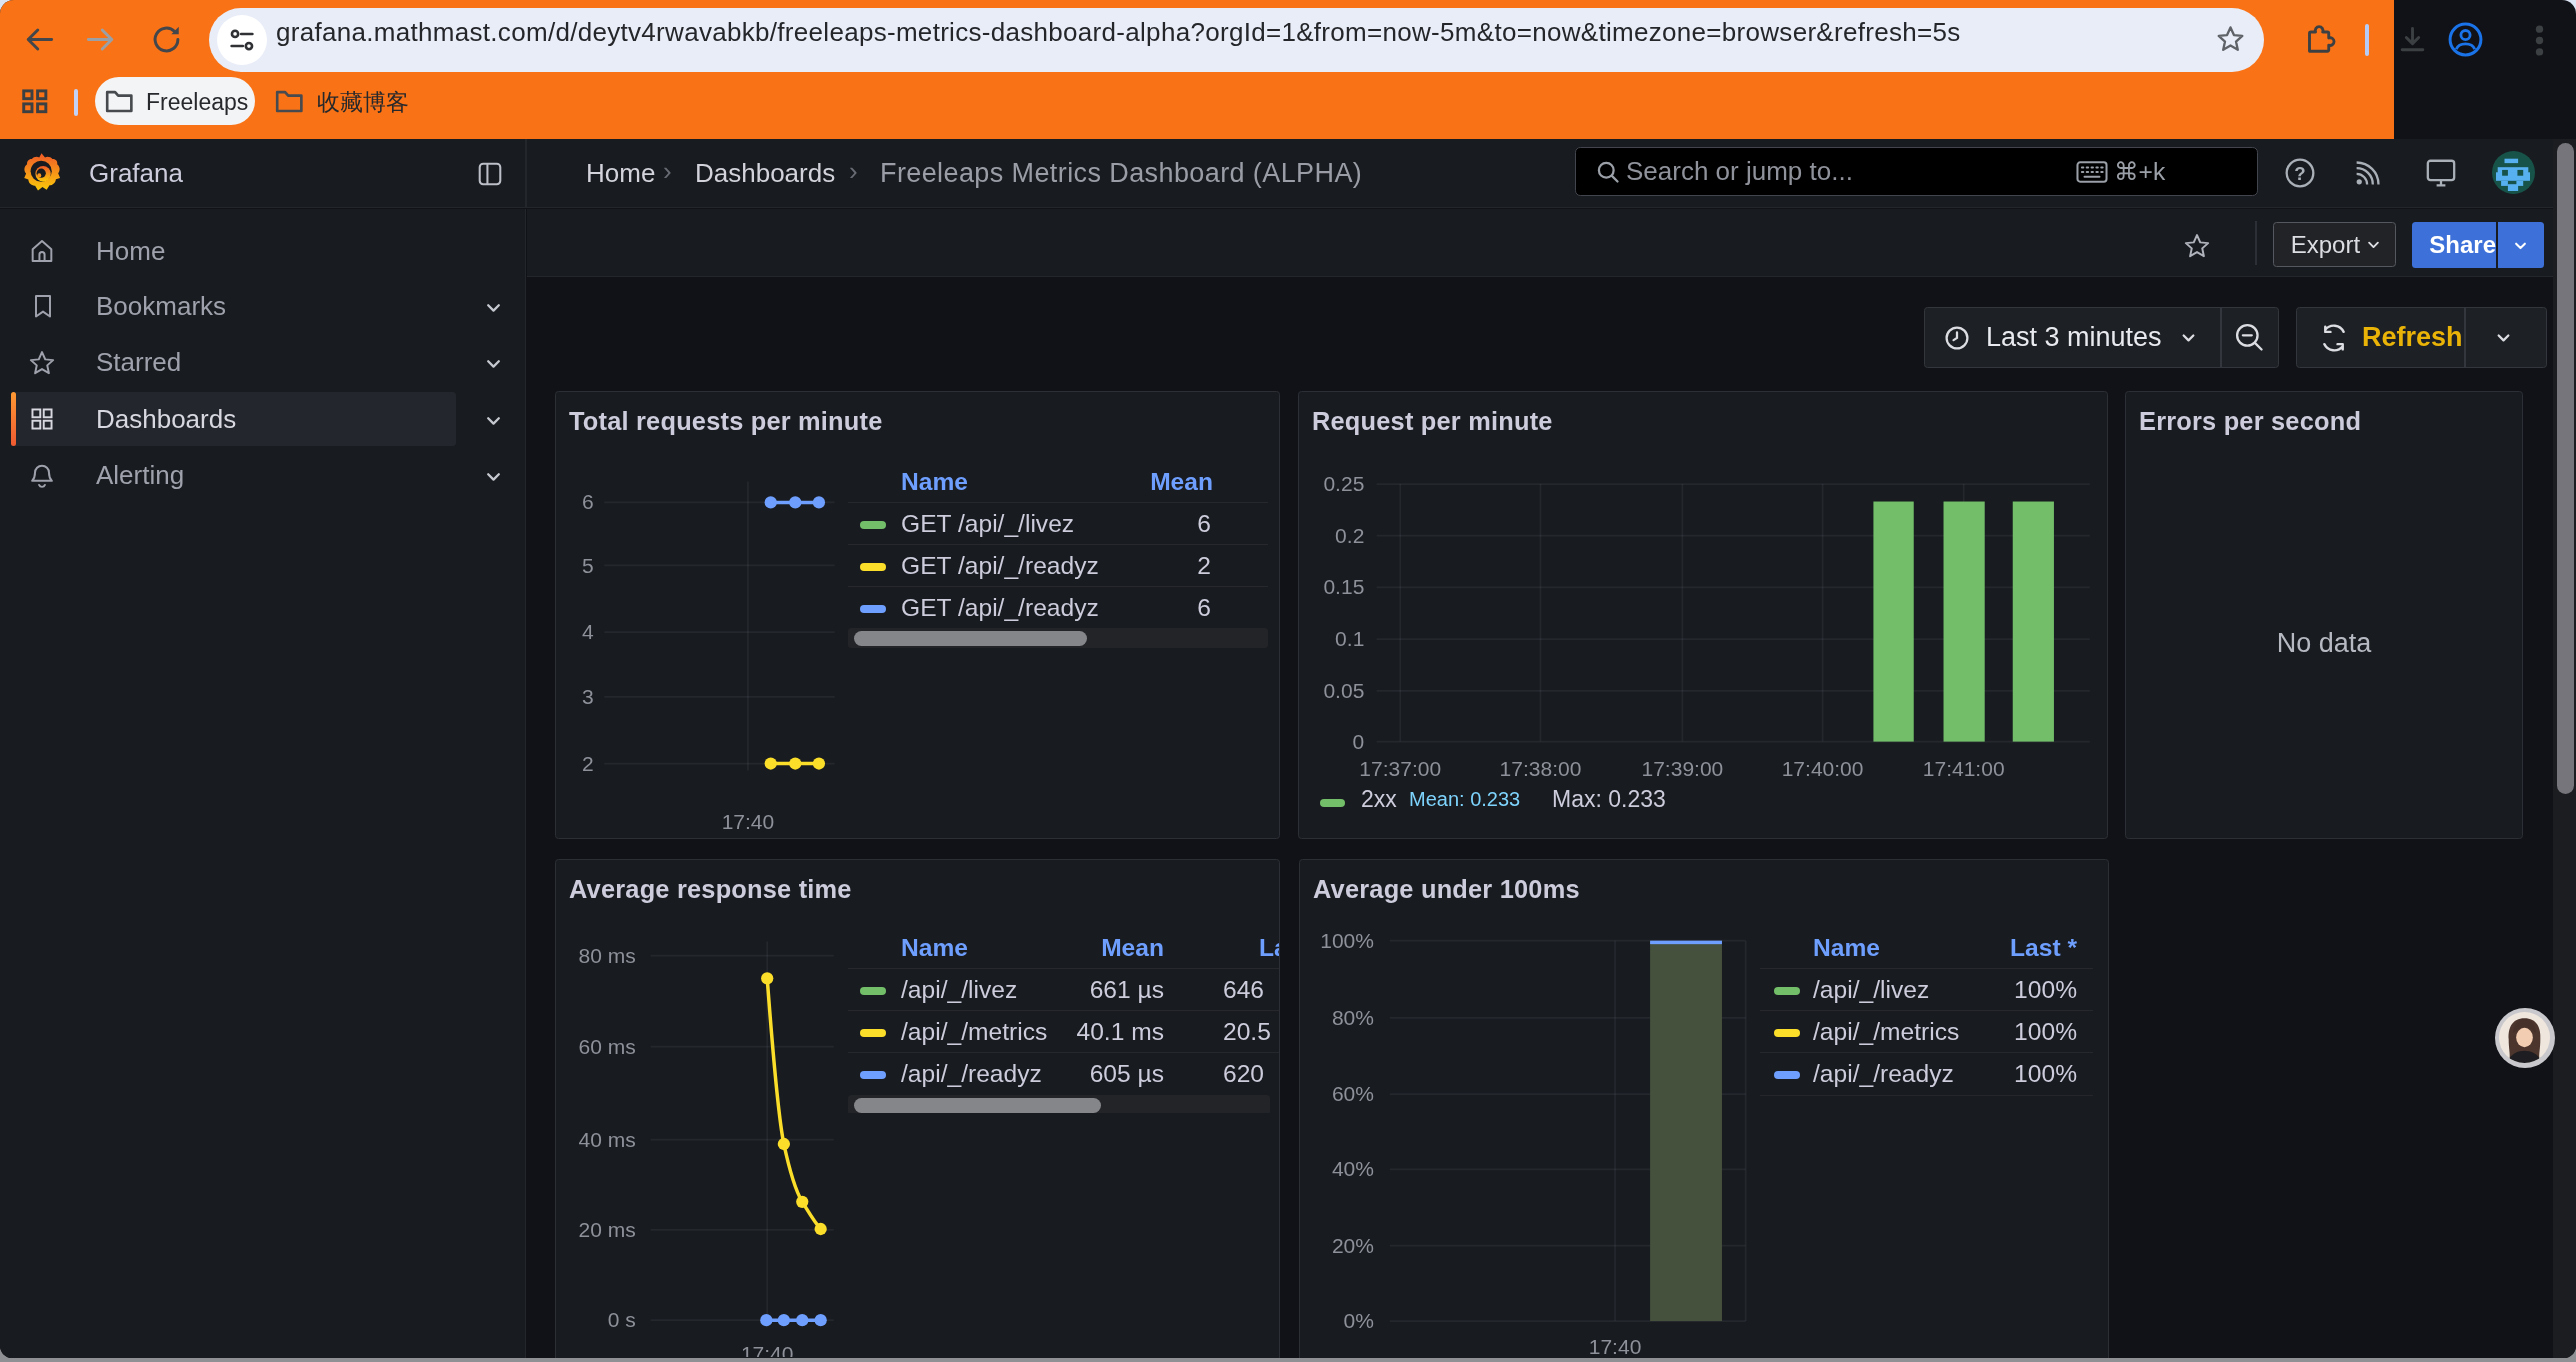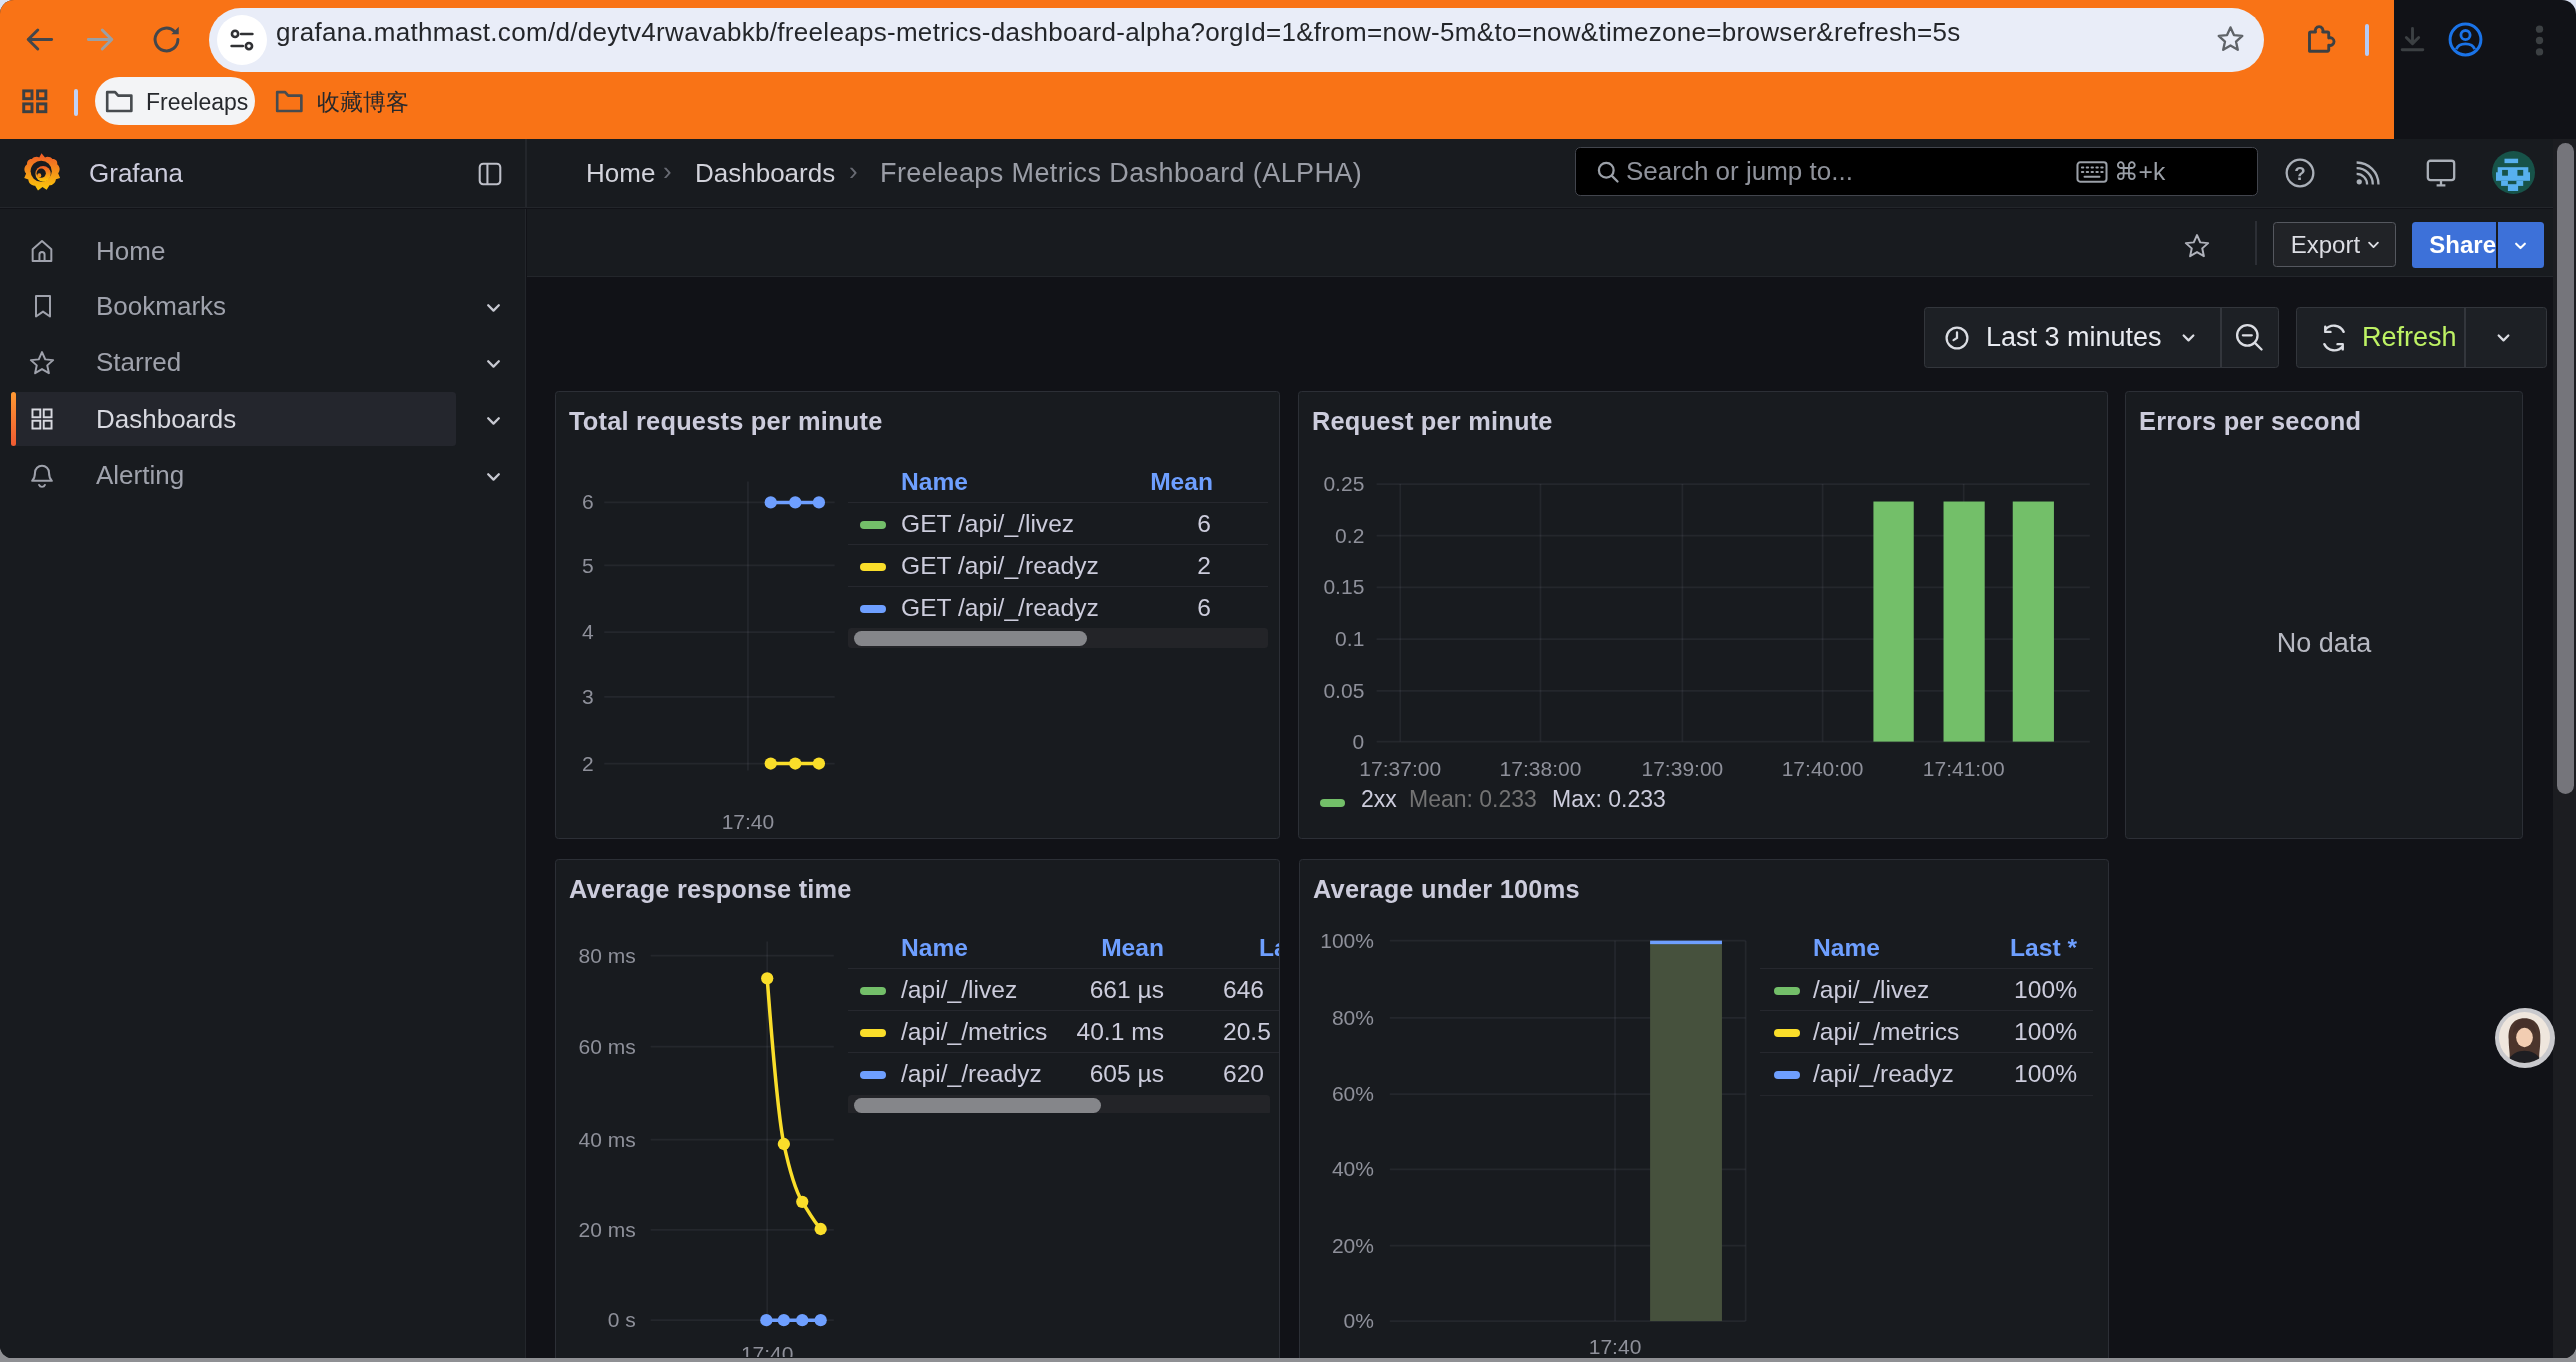--- a/index.html
+++ b/index.html
@@ -273,21 +273,21 @@
           <circle cx="15" cy="15" r="11.5"></circle>
           <path d="M23.5 23.5 L31 31"></path>
           <path d="M10 15 h10"></path>
         </svg>
   </div>
   <div class="btn" style="left:1769px;top:30px;width:249px;height:59px">
     <svg class="a" style="left:23px;top:16px" width="28" height="28" viewBox="0 0 32 32" fill="none" stroke="#dbdde3" stroke-width="2.7" stroke-linecap="round" stroke-linejoin="round">
           <path d="M27 9 a12.5 12.5 0 0 0 -21-2.5 M6 3 v6 h6"></path>
           <path d="M5 23 a12.5 12.5 0 0 0 21 2.5 M26 29 v-6 h-6"></path>
         </svg>
-    <div class="a" style="left:65px;top:0;height:59px;line-height:59px;font-size:27px;font-weight:400;color:#bef264">Refresh</div>
+    <div class="a" style="left:65px;top:0;height:59px;line-height:59px;font-size:27px;font-weight:700;color:#eab308">Refresh</div>
     <div class="a" style="left:167px;top:0;width:1.8px;height:59px;background:#33363c"></div>
     <svg class="a" style="left:196px;top:19px" width="21" height="21" viewBox="0 0 26 26" fill="none" stroke="#dbdde3" stroke-width="2.8" stroke-linecap="round" stroke-linejoin="round">
           <path d="M7 10.5 L13 16.5 L19 10.5"></path>
         </svg>
   </div>
 
   <div class="panel" style="left:28px;top:114px;width:723px;height:446px">
     <div class="ptitle">Total requests per minute</div>
     <svg class="a" style="left:0;top:0" width="723" height="446" viewBox="0 0 825 509">
       <g stroke="rgba(204,204,220,0.07)" stroke-width="2">
@@ -368,21 +368,21 @@
             <text x="437" y="438" text-anchor="middle">17:39:00</text>
             <text x="597" y="438" text-anchor="middle">17:40:00</text>
             <text x="758" y="438" text-anchor="middle">17:41:00</text>
       </g>
       <rect x="655" y="125" width="46" height="274" fill="#73bf69"></rect>
       <rect x="735" y="125" width="47" height="274" fill="#73bf69"></rect>
       <rect x="814" y="125" width="47" height="274" fill="#73bf69"></rect>
     </svg>
     <div class="a" style="left:21px;top:399px;width:24.6px;height:8px;border-radius:4.4px;background:#73bf69;margin-top:8px"></div>
     <div class="a" style="left:62px;top:395px;height:24.6px;line-height:24.6px;font-size:23px;color:#ccccdc">2xx</div>
-    <div class="a" style="left:110px;top:395px;height:24.6px;line-height:24.6px;font-size:23px;color:#737373">Mean: 0.233</div>
+    <div class="a" style="left:110px;top:395px;height:24.6px;line-height:24.6px;font-size:20px;color:#7dd3fc">Mean: 0.233</div>
     <div class="a" style="left:253px;top:395px;height:24.6px;line-height:24.6px;font-size:23px;color:#ccccdc">Max: 0.233</div>
   </div>
 
   <div class="panel" style="left:1598px;top:114px;width:396px;height:446px">
     <div class="ptitle">Errors per second</div>
     <div class="a" style="left:0;top:236px;width:396px;text-align:center;font-size:27px;color:#b7b9c2">No data</div>
   </div>
 
   <div class="panel" style="left:28px;top:582px;width:723px;height:526px">
     <div class="ptitle">Average response time</div>

